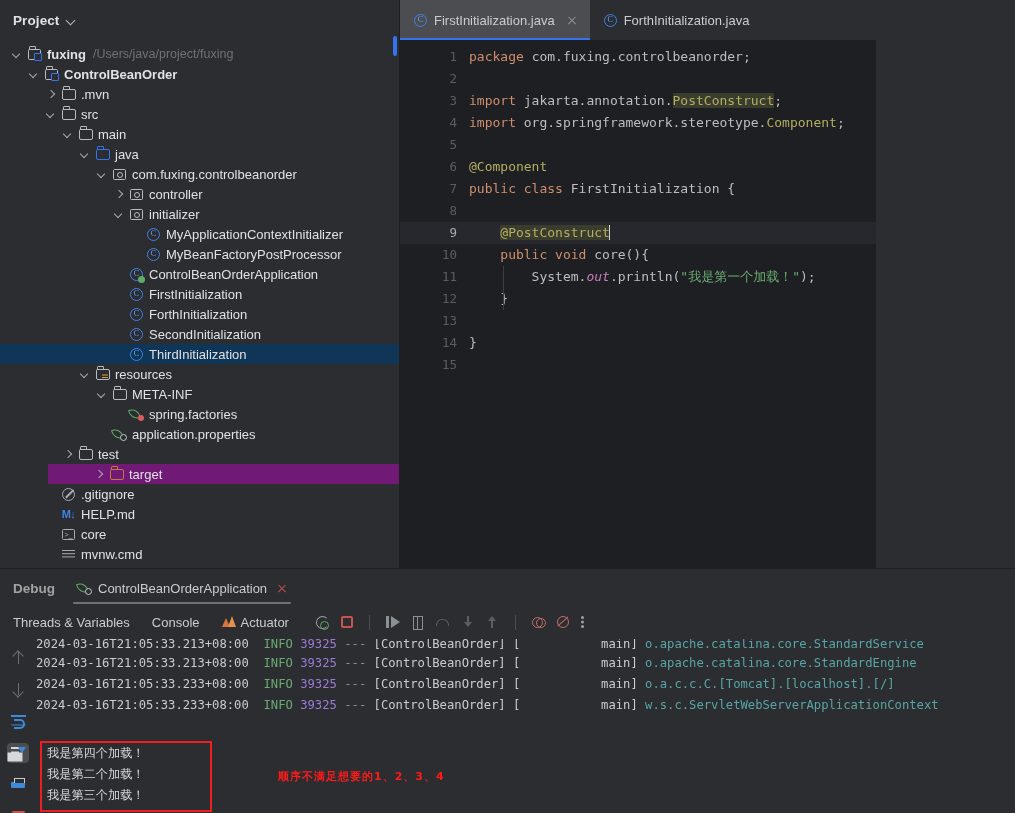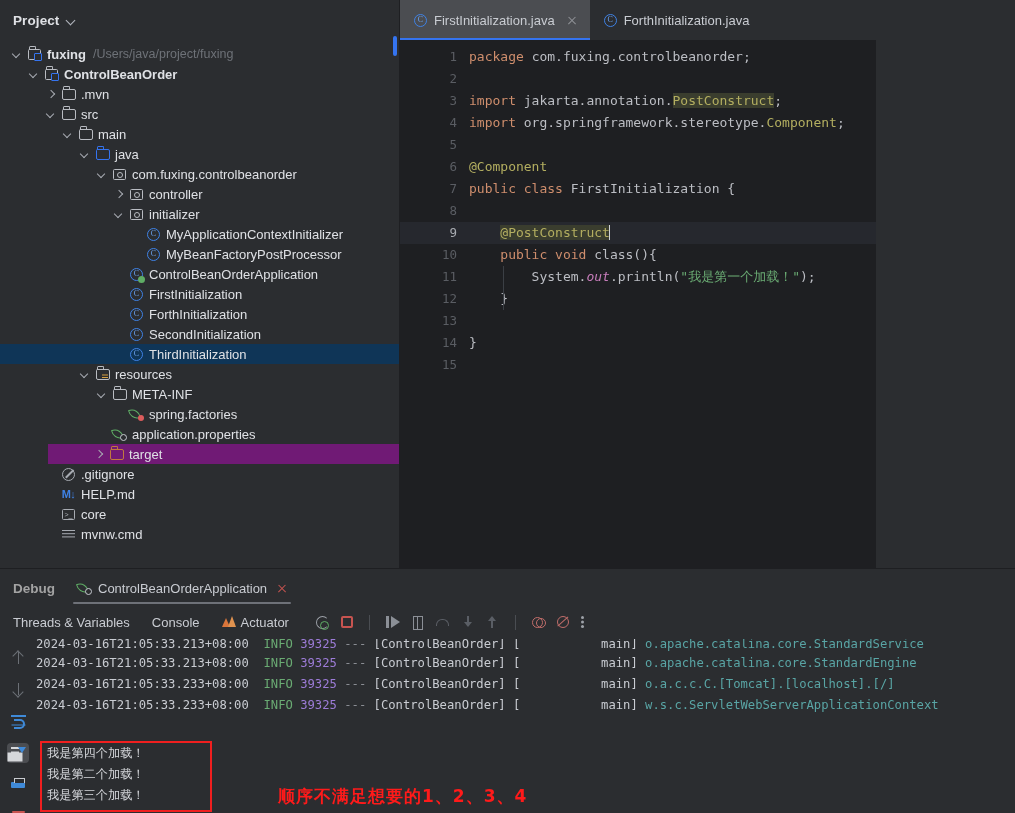--- a/index.html
+++ b/index.html
@@ -290,22 +290,22 @@
   .lg-app  { color: #c9ccd2; }
   .lg-logger { color: #59a5a5; }
 
   .out-box {
     position: absolute; left: 40px; top: 104px; width: 172px; height: 71px;
     border: 2px solid #f01f1f;
   }
   .out-line { height: 21px; line-height: 21px; color: #d5d7db; font-size: 12.2px;
     font-family:"DejaVu Sans Mono","Liberation Sans", monospace; padding-left:5px;}
   .annot {
-    position: absolute; left: 278px; top: 148px; color: #ff1a1a;
-    font-size: 17px; font-weight: bold; letter-spacing: 1px;
+    position: absolute; left: 278px; top: 132px; color: #ff1a1a;
+    font-size: 11px; font-weight: bold; letter-spacing: 1px;
     font-family: "DejaVu Sans", sans-serif;
   }
 </style>
 </head>
 <body>
 
 <div class="app">
 
   <div class="top-split">
 
@@ -488,20 +488,28 @@
           <div class="row">
             <span style="width:95px;flex-shrink:0"></span>
             <span class="arrow"></span>
             <span class="icon">
               <span class="ic-spring">
                 <span class="ic-leaf"></span>
                 <span class="ic-dot-circ"></span>
               </span>
             </span>
             <span class="label">application.properties</span>
+          </div>
+          <div class="row">
+            <span style="width:61px;flex-shrink:0"></span>
+            <span class="arrow right"></span>
+            <span class="icon">
+              <span class="ic-folder"></span>
+            </span>
+            <span class="label">test</span>
           </div>
           <div class="row excluded">
             <span style="width:44px;flex-shrink:0"></span>
             <span class="arrow right"></span>
             <span class="icon">
               <span class="ic-folder orange"></span>
             </span>
             <span class="label">target</span>
           </div>
           <div class="row">
@@ -577,21 +585,21 @@
         <div class="code-lines" id="codelines">
             <div class="cl"><span class="kw">package </span><span class="cls">com.fuxing.controlbeanorder;</span></div>
             <div class="cl">&nbsp;</div>
             <div class="cl"><span class="kw">import </span><span class="cls">jakarta.annotation.</span><span class="annohl">PostConstruct</span><span class="cls">;</span></div>
             <div class="cl"><span class="kw">import </span><span class="cls">org.springframework.stereotype.</span><span class="anno">Component</span><span class="cls">;</span></div>
             <div class="cl">&nbsp;</div>
             <div class="cl"><span class="anno">@Component</span></div>
             <div class="cl"><span class="kw">public class </span><span class="cls">FirstInitialization {</span></div>
             <div class="cl">&nbsp;</div>
             <div class="cl cur"><span class="cls">    </span><span class="annohl">@PostConstruct</span><span class="caret"></span></div>
-            <div class="cl"><span class="cls">    </span><span class="kw">public void </span><span class="cls">class(){</span></div>
+            <div class="cl"><span class="cls">    </span><span class="kw">public void </span><span class="cls">core(){</span></div>
             <div class="cl"><span class="cls">        System.</span><span class="fld">out</span><span class="cls">.println(</span><span class="str">"我是第一个加载！"</span><span class="cls">);</span></div>
             <div class="cl"><span class="cls">    }</span></div>
             <div class="cl">&nbsp;</div>
             <div class="cl"><span class="cls">}</span></div>
             <div class="cl">&nbsp;</div>
             <div class="indent-guide" style="left: 38px; top: 226px; height: 44px;"></div>
           </div>
       </div>
     </div>
 

